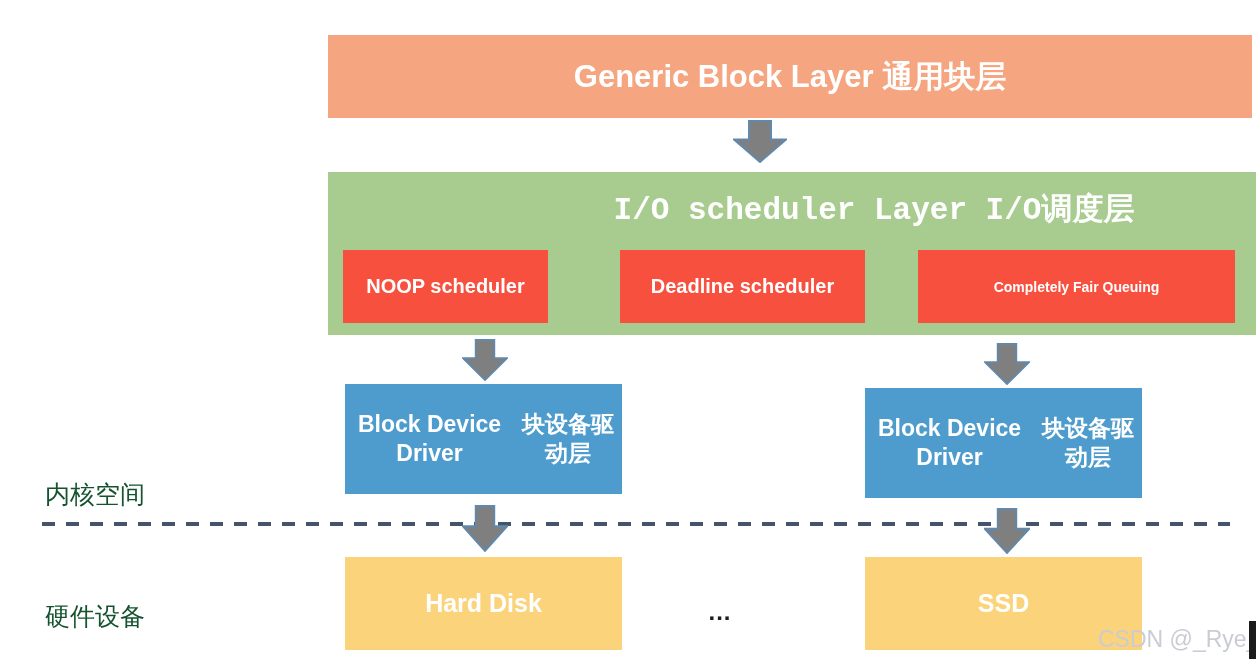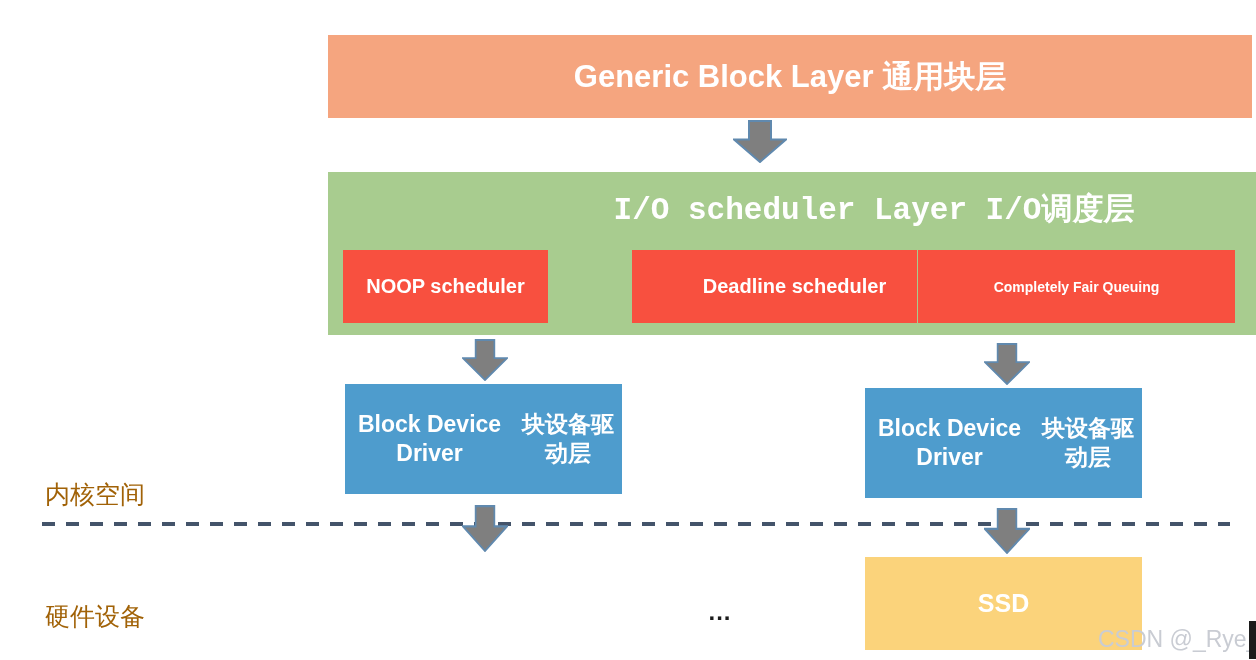--- a/index.html
+++ b/index.html
@@ -14,39 +14,39 @@
        font-size:31px;font-weight:bold;}
 
   .io-layer{left:328px;top:172px;width:1092px;height:163px;background:#A8CC8F;}
   .io-title{position:absolute;left:0;top:16px;width:100%;text-align:center;
        font-family:"Liberation Mono","DejaVu Sans Mono",monospace;
        font-size:31px;font-weight:bold;color:#ffffff;}
   .sched{position:absolute;top:78px;height:73px;background:#F8503F;
        display:flex;align-items:center;justify-content:center;
        color:#fff;font-size:20px;font-weight:700;}
   .sched-noop{left:15px;width:205px;}
-  .sched-deadline{left:304px;width:245px;padding-left:40px;}
+  .sched-deadline{left:292px;width:245px;}
   .sched-cfq{left:590px;width:317px;font-size:14px;}
 
   .driver{background:#4E9CCD;width:277px;height:110px;flex-direction:row;
        font-weight:bold;font-size:23px;line-height:29px;}
   .driver-left{left:345px;top:384px;}
   .driver-right{left:865px;top:388px;}
 
   .device{background:#FBD37B;width:277px;height:93px;font-weight:bold;font-size:25px;}
   .device-left{left:345px;top:557px;}
   .device-right{left:865px;top:557px;}
 
   .arrow{position:absolute;}
   .arrow svg{display:block;width:100%;height:100%;}
 
   .dashline{position:absolute;left:42px;top:522px;width:1188px;height:4px;
        background:repeating-linear-gradient(90deg,#44546A 0 13px,transparent 13px 24px);}
 
-  .side-label{position:absolute;left:45px;color:#a16207;
+  .side-label{position:absolute;left:45px;color:#14532d;
        font-family:"DejaVu Serif","Liberation Serif",serif;font-size:25px;}
   .label-kernel{top:478px;}
   .label-hardware{top:600px;}
 
   .ellipsis{position:absolute;left:698px;top:598px;width:44px;text-align:center;
        color:#1c1c1c;font-size:24px;font-weight:bold;letter-spacing:1px;}
 
   .watermark{position:absolute;left:1098px;top:626px;color:#C9CCD3;font-size:23px;
        white-space:nowrap;}
   .cursor-bar{position:absolute;left:1249px;top:621px;width:7px;height:38px;background:#1b1b1b;}
@@ -107,20 +107,23 @@
     <svg viewBox="0 0 54 44" preserveAspectRatio="none">
       <polygon points="16,1 38,1 38,20 53,20 27,43 1,20 16,20" fill="#7F7F7F" stroke="#6089AE" stroke-width="2"></polygon>
     </svg>
   </div>
   <div class="arrow" style="left:984px;top:508px;width:46px;height:46px;z-index:2;">
     <svg viewBox="0 0 54 44" preserveAspectRatio="none">
       <polygon points="16,1 38,1 38,20 53,20 27,43 1,20 16,20" fill="#7F7F7F" stroke="#6089AE" stroke-width="2"></polygon>
     </svg>
   </div>
 
+  <div class="box device device-left">
+    <span>Hard Disk</span>
+  </div>
   <div class="ellipsis">...</div>
   <div class="box device device-right">
     <span>SSD</span>
   </div>
 
   <div class="side-label label-hardware">硬件设备</div>
 
   <div class="watermark">CSDN @_Rye_</div>
   <div class="cursor-bar"></div>
 

